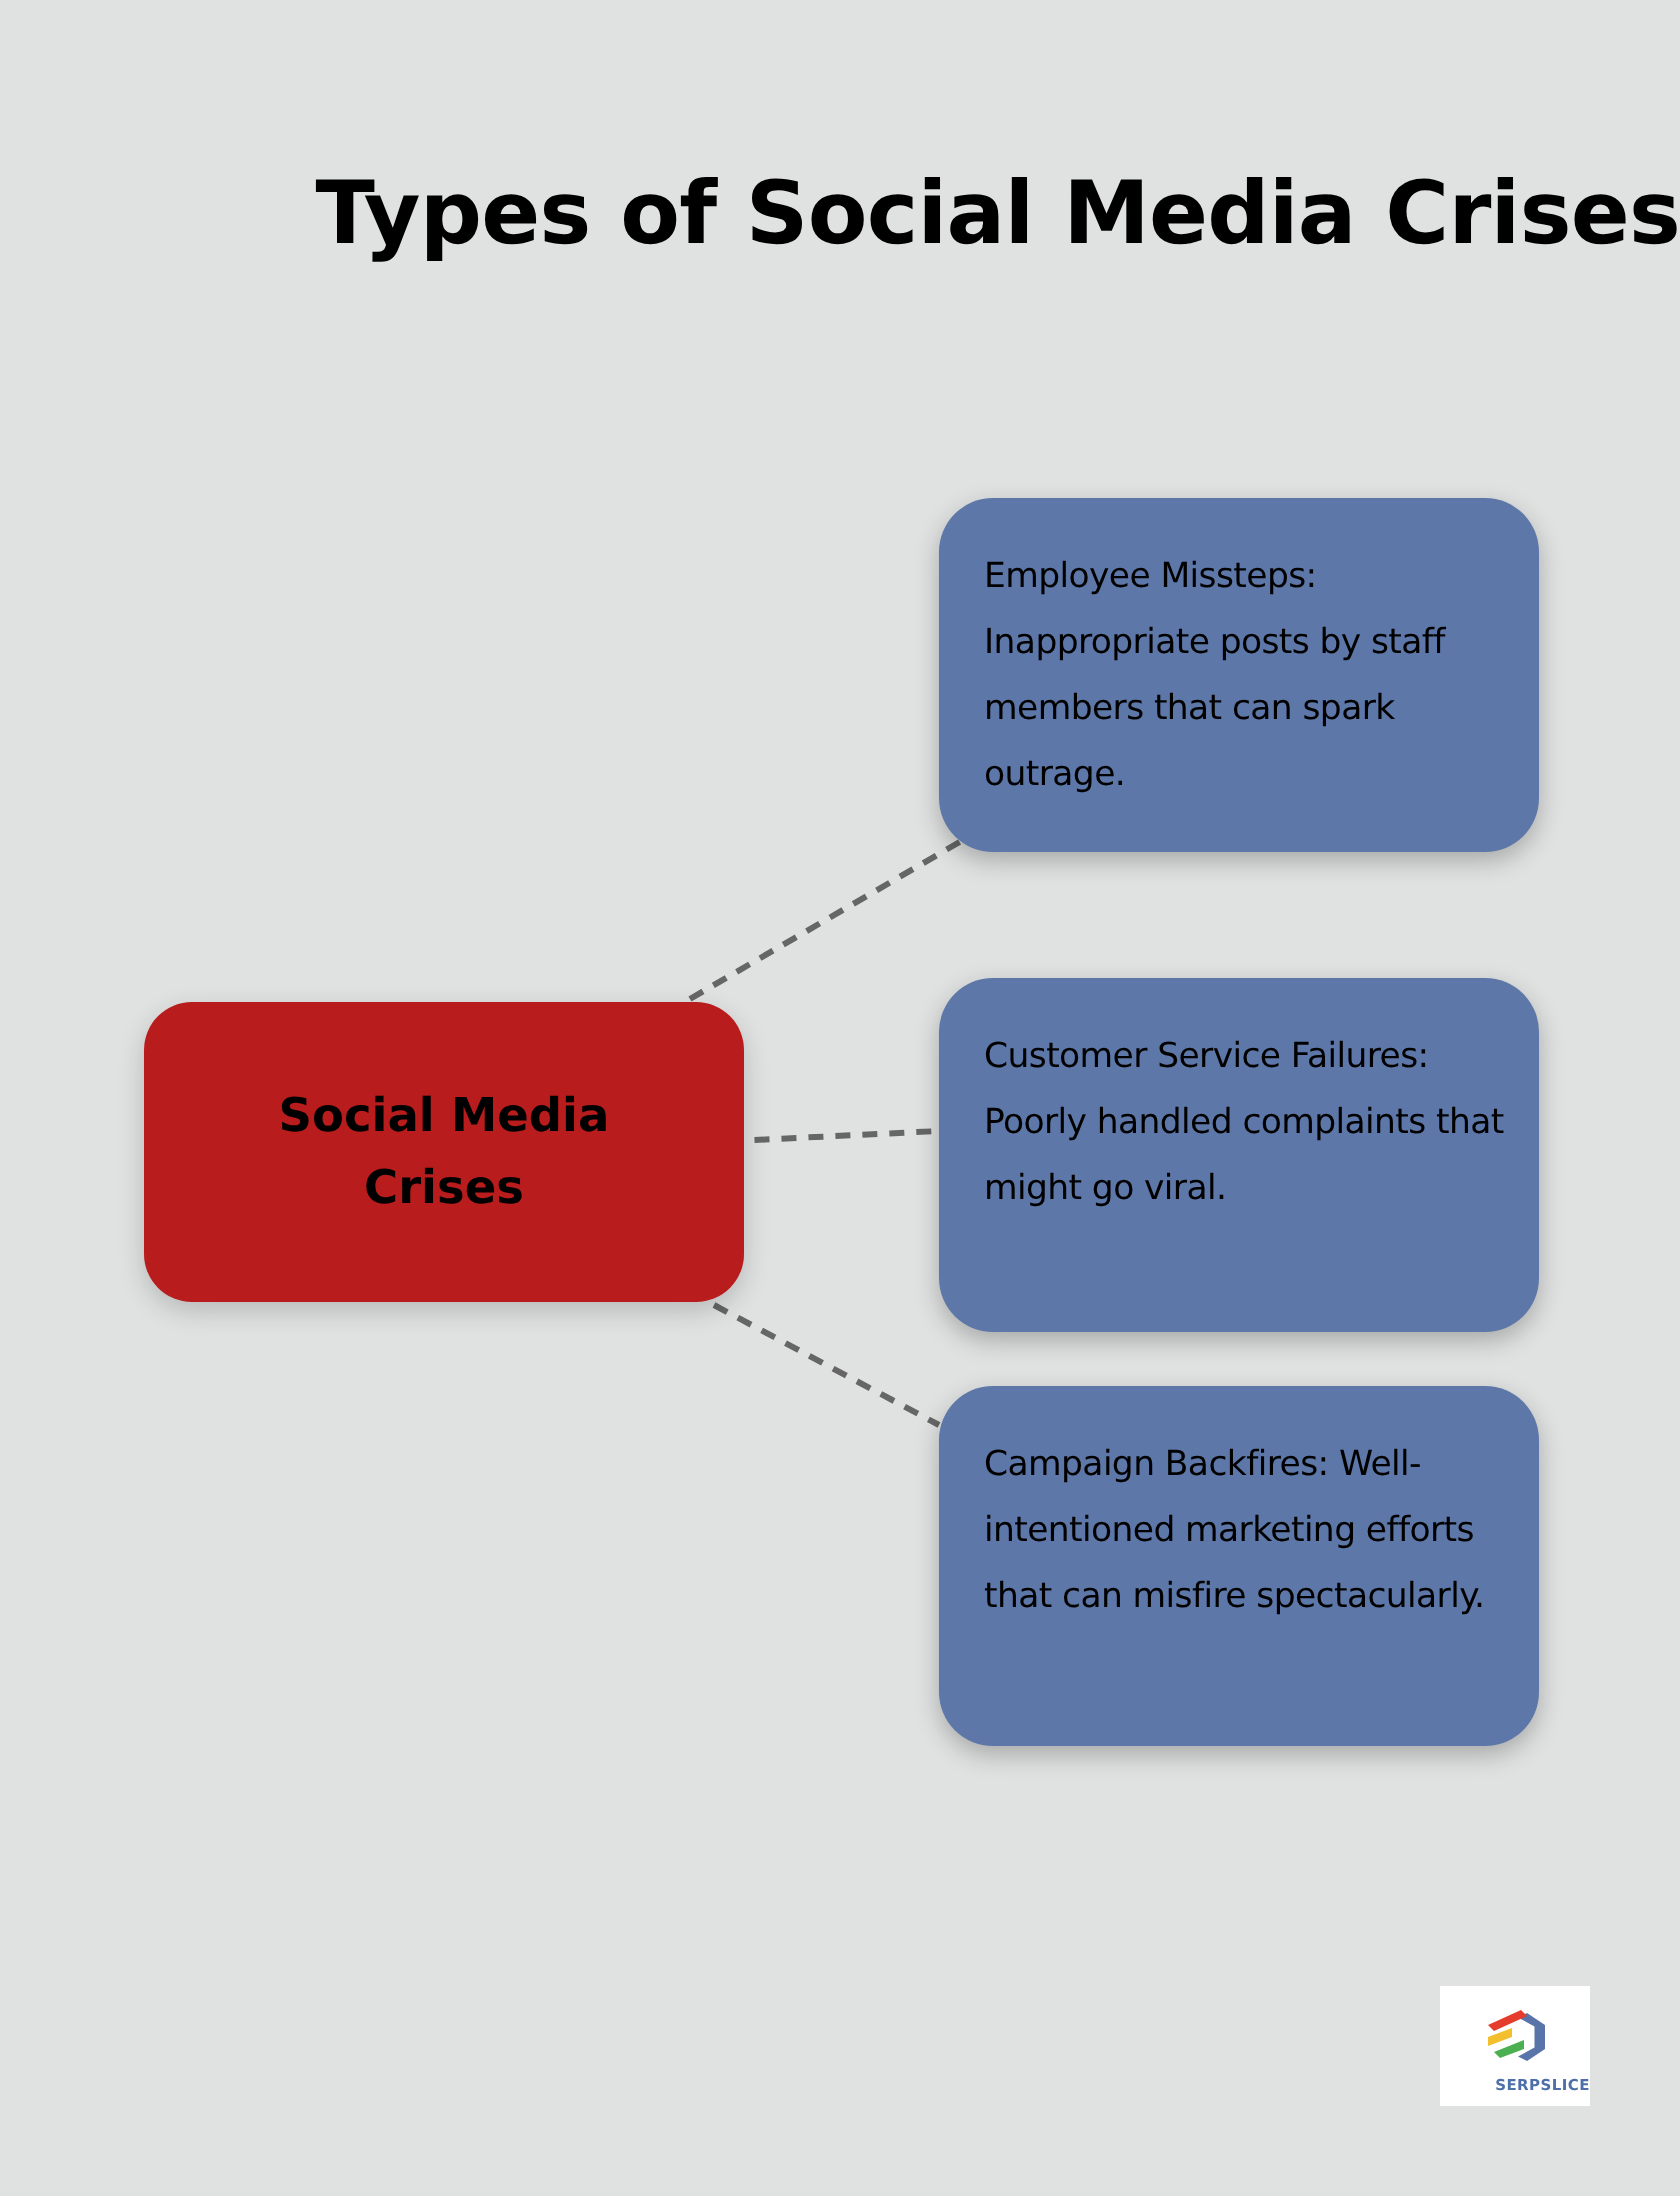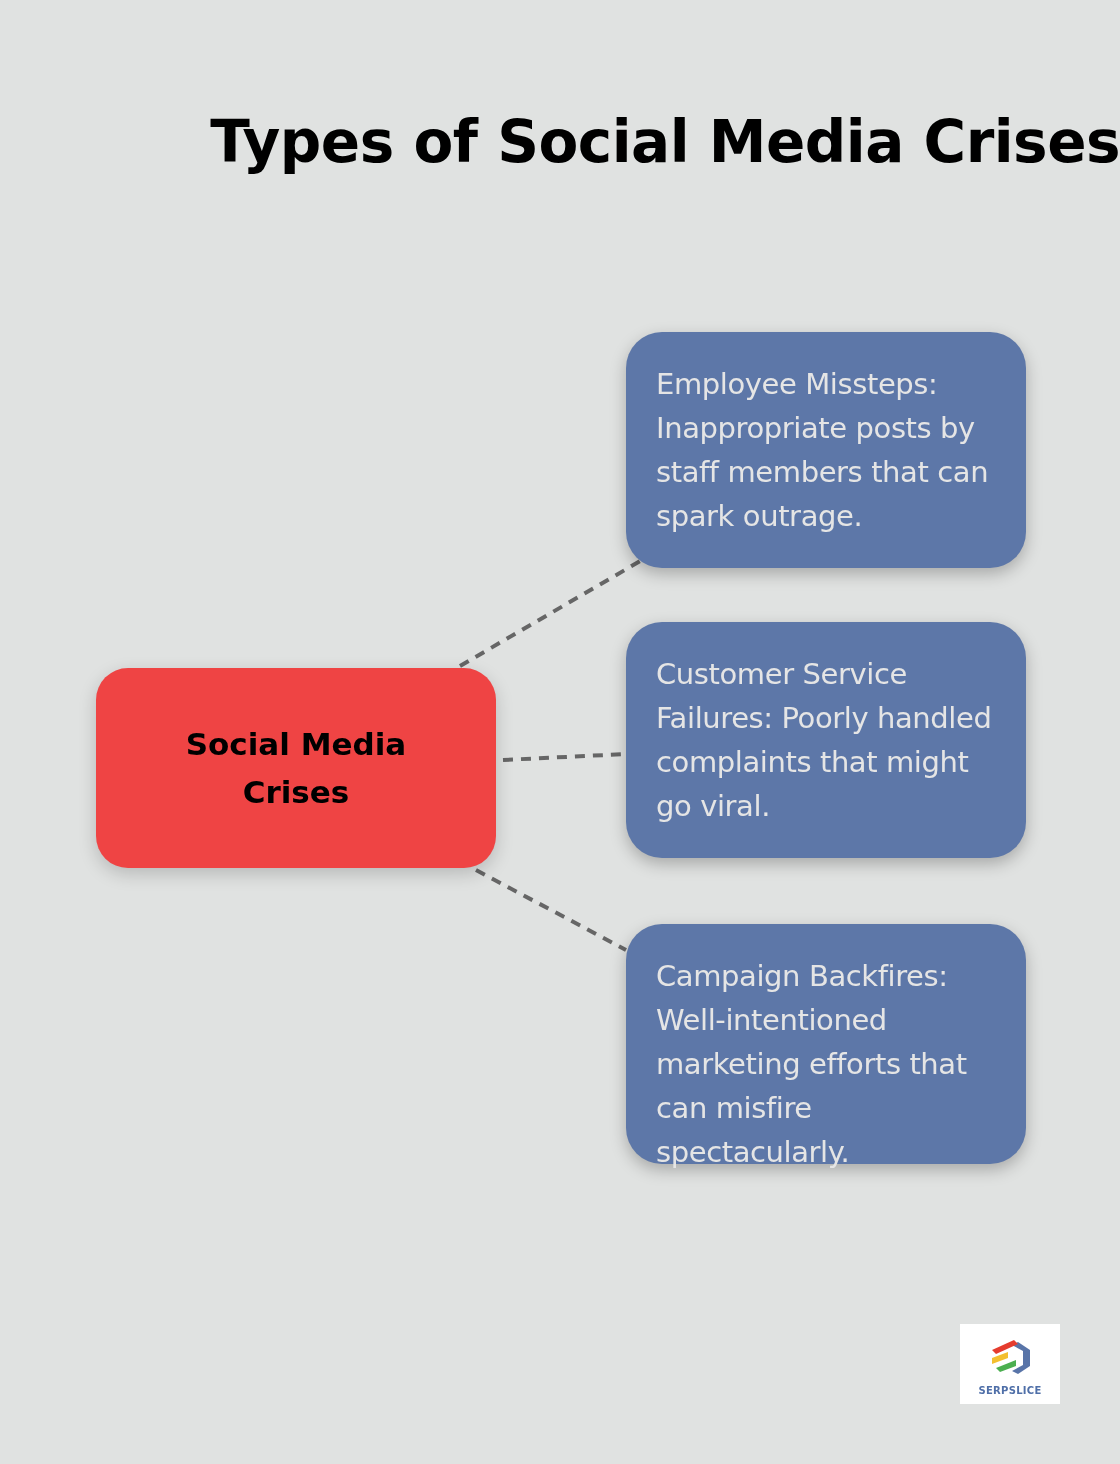--- a/index.html
+++ b/index.html
@@ -10,43 +10,43 @@
     font-family:"DejaVu Sans", sans-serif;
   }
   .title {
     position:absolute; left:0; top:108px; width:1120px;
     text-align:right; font-weight:bold; font-size:58px; color:#000;
     letter-spacing:-0.5px;
   }
   svg.connectors { position:absolute; left:0; top:0; }
   .center-node {
     position:absolute; left:96px; top:668px; width:400px; height:200px;
-    background:#ef4444; border-radius:32px;
+    background:#b91c1c; border-radius:32px;
     box-shadow:0 6px 18px rgba(0,0,0,0.18);
     display:flex; align-items:center; justify-content:center; text-align:center;
   }
   .center-node span {
     font-weight:bold; font-size:31px; line-height:48px; color:#000; width:260px;
   }
   .leaf {
     position:absolute; left:626px; width:400px;
     background:#5d77a8; border-radius:36px;
     box-shadow:0 6px 16px rgba(0,0,0,0.25);
     box-sizing:border-box; padding:30px 22px 0 30px;
   }
   .leaf span {
-    display:block; color:#e5e5e5; font-size:29px; line-height:44px;
+    display:block; color:#000000; font-size:23px; line-height:44px;
     letter-spacing:-0.4px;
   }
   .logo {
     position:absolute; left:960px; top:1324px; width:100px; height:80px;
     background:#fff;
   }
   .logo-text {
-    position:absolute; left:0; bottom:8px; width:100px; text-align:center;
+    position:absolute; left:0; bottom:8px; width:100px; text-align:right;
     font-size:10px; font-weight:bold; color:#4f6fa8; letter-spacing:0.3px;
   }
 </style>
 </head>
 <body>
 
 <div class="title">Types of Social Media Crises</div>
 
 <svg class="connectors" width="1120" height="1464">
   <line x1="460" y1="666" x2="642" y2="560" stroke="#666" stroke-width="4" stroke-dasharray="10,8"></line>
@@ -55,21 +55,21 @@
 </svg>
 
 <div class="center-node">
   <span>Social Media Crises</span>
 </div>
 
 <div class="leaf" style="top:332px;height:236px;">
   <span>Employee Missteps: Inappropriate posts by staff members that can spark outrage.</span>
 </div>
 
-<div class="leaf" style="top:622px;height:236px;">
+<div class="leaf" style="top:652px;height:236px;">
   <span>Customer Service Failures: Poorly handled complaints that might go viral.</span>
 </div>
 
 <div class="leaf" style="top:924px;height:240px;">
   <span>Campaign Backfires: Well-intentioned marketing efforts that can misfire spectacularly.</span>
 </div>
 
 <div class="logo">
   <svg width="100" height="60">
     <polygon points="58,18 70,26 70,42 58,50 52,47 63,41 63,27 52,21" fill="#5874a8"></polygon>

